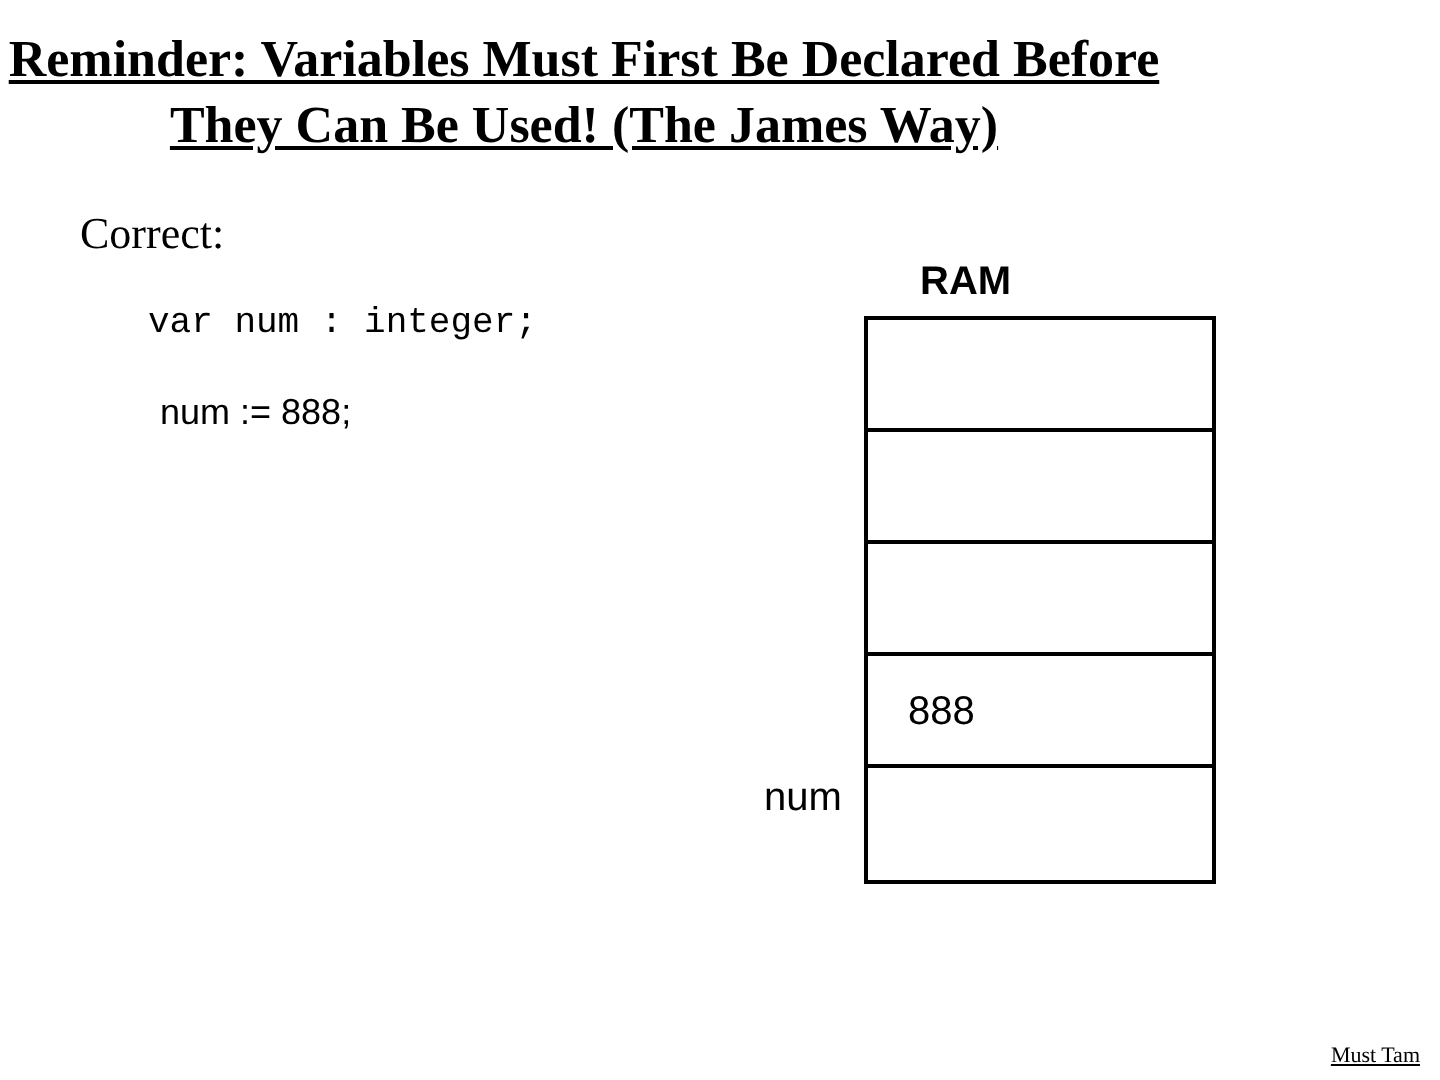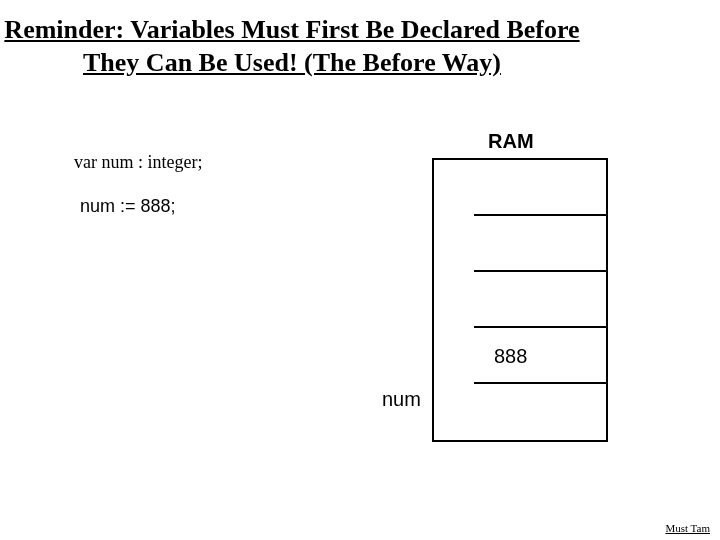--- a/index.html
+++ b/index.html
@@ -31,55 +31,53 @@
   .correct {
     position: absolute;
     top: 104px;
     left: 40px;
     font-size: 22px;
   }
   .code1 {
     position: absolute;
     top: 152px;
     left: 74px;
-    font-family: Liberation Serif, serif;
+    font-family: Liberation Mono, monospace;
     font-size: 18px;
   }
   .code2 {
     position: absolute;
     top: 196px;
     left: 80px;
     font-family: Arial, Helvetica, sans-serif;
     font-size: 18px;
   }
   .ram-label {
     position: absolute;
     top: 130px;
     left: 460px;
     font-family: Arial, Helvetica, sans-serif;
     font-size: 20px;
     font-weight: bold;
-    margin-left: 28px;
   }
   .ram-box {
     position: absolute;
     top: 158px;
     left: 432px;
     width: 172px;
     border: 2px solid #000;
   }
   .ram-cell {
     height: 56px;
     border-bottom: 2px solid #000;
     box-sizing: border-box;
     font-family: Arial, Helvetica, sans-serif;
     font-size: 20px;
     padding-left: 20px;
     line-height: 56px;
-    margin-left: 40px;
   }
   .ram-cell:last-child {
     border-bottom: none;
   }
   .num-label {
     position: absolute;
     top: 388px;
     left: 382px;
     font-family: Liberation Sans, sans-serif;
     font-size: 20px;
@@ -93,23 +91,24 @@
     text-decoration: underline;
   }
 </style>
 </head>
 <body>
 
 <div class="slide">
 
   <div class="title">
     <span>Reminder: Variables Must First Be Declared Before</span><br>
-    <span>They Can Be Used! (The Before Way)</span>
+    <span>They Can Be Used! (The James Way)</span>
   </div>
 
+  <div class="correct">Correct:</div>
 
   <div class="code1">var num : integer;</div>
   <div class="code2">num := 888;</div>
 
   <div class="ram-label">RAM</div>
 
   <div class="ram-box">
     <div class="ram-cell"></div>
     <div class="ram-cell"></div>
     <div class="ram-cell"></div>

